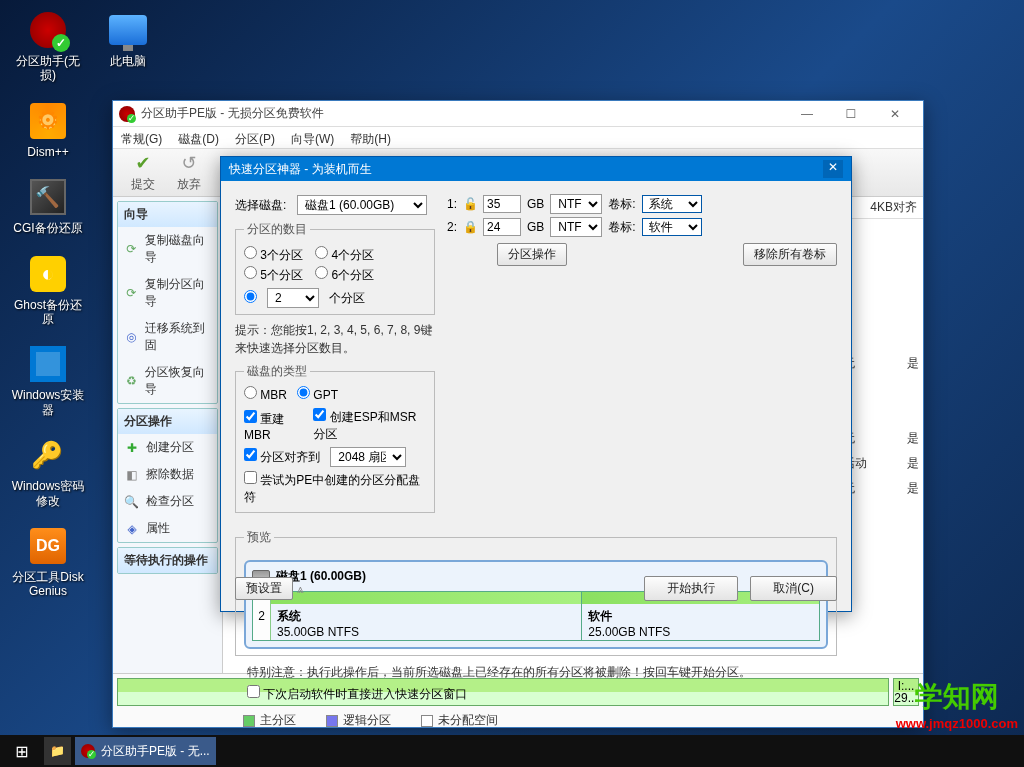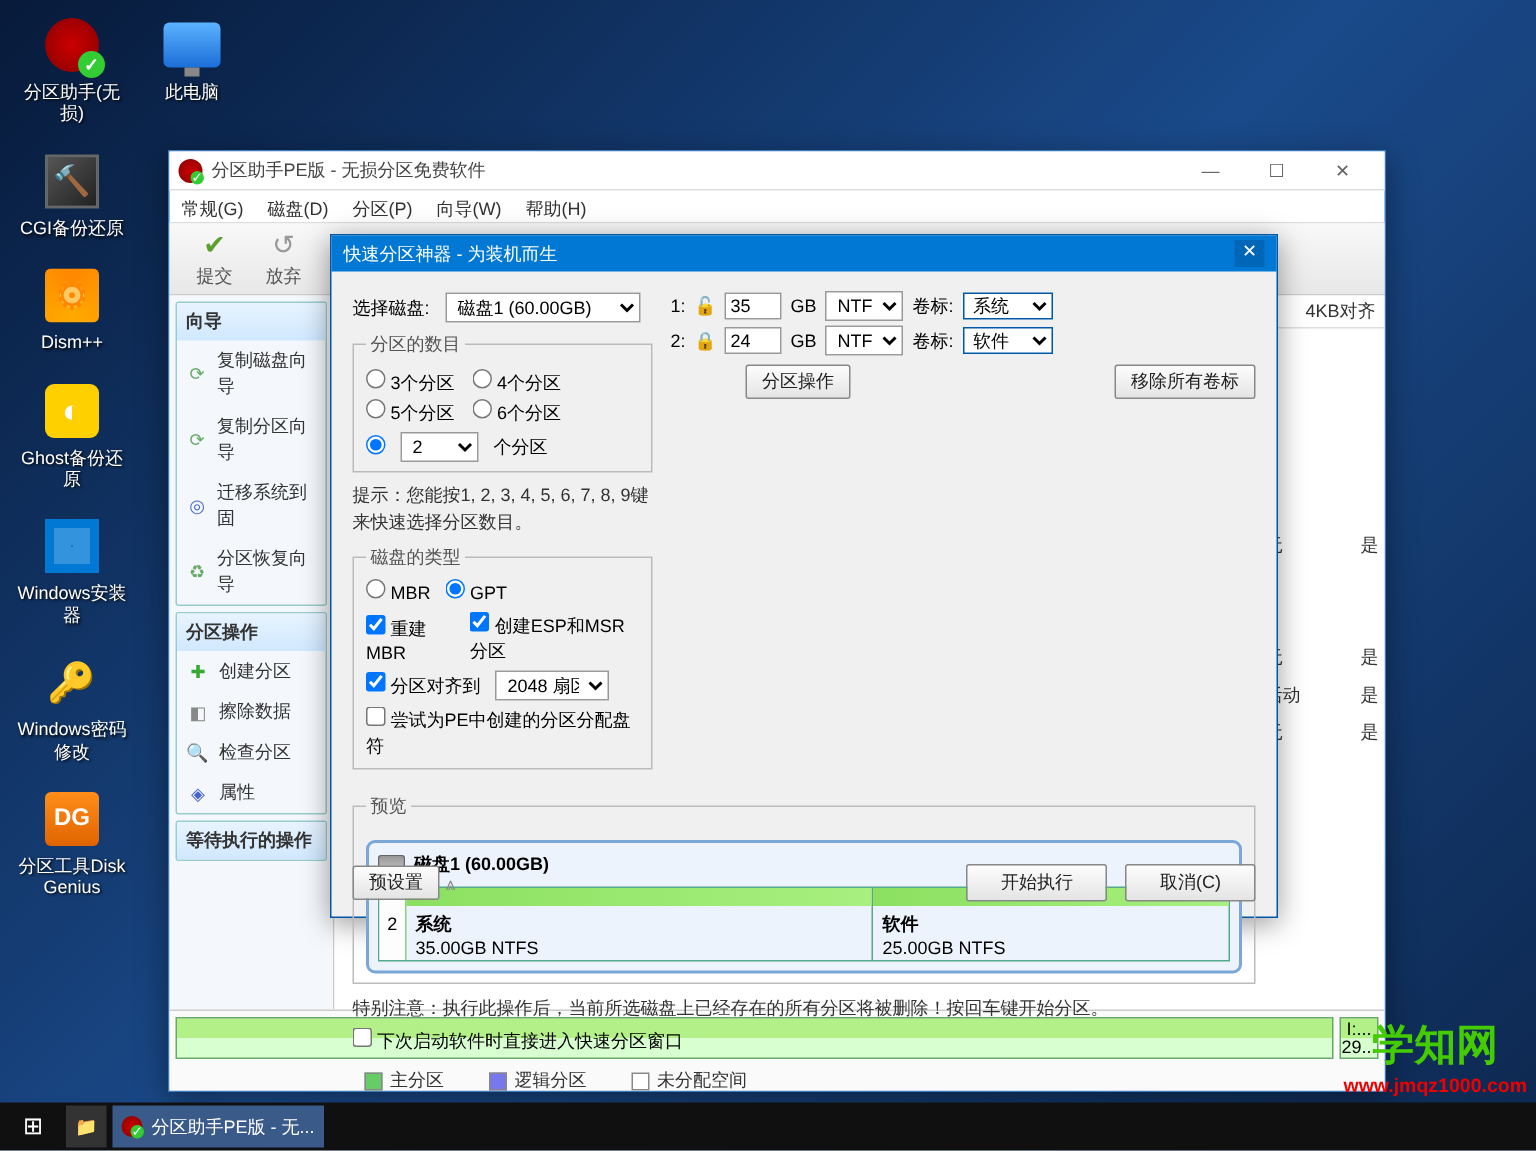--- a/index.html
+++ b/index.html
@@ -119,29 +119,29 @@
         </div>
       <div class="di">
           <div class="di-icon">
             <div class="pc-icon"></div>
           </div>
           <div class="di-label">此电脑</div>
         </div>
     </div>
     <div class="di">
         <div class="di-icon">
+          <div class="gear-icon"></div>
+        </div>
+        <div class="di-label">Dism++</div>
+      </div>
+    <div class="di">
+        <div class="di-icon">
           <div class="hammer"></div>
         </div>
         <div class="di-label">CGI备份还原</div>
-      </div>
-    <div class="di">
-        <div class="di-icon">
-          <div class="gear-icon"></div>
-        </div>
-        <div class="di-label">Dism++</div>
       </div>
     <div class="di">
         <div class="di-icon">
           <div class="ghost-icon">◐</div>
         </div>
         <div class="di-label">Ghost备份还原</div>
       </div>
     <div class="di">
         <div class="di-icon">
           <div class="win-icon"></div>
@@ -379,21 +379,21 @@
           <div class="pv-strip"></div>
           <div class="pv-info">
               <div class="pv-name">软件</div>
               <div>25.00GB NTFS</div>
             </div>
         </div>
       </div>
     </div>
   </fieldset>
 
-  <div style="margin:0 14px">
+  <div style="margin:0 26px">
     <div class="warn">特别注意：执行此操作后，当前所选磁盘上已经存在的所有分区将被删除！按回车键开始分区。</div>
     <label><input type="checkbox" style=""> <span>下次启动软件时直接进入快速分区窗口</span></label>
   </div>
 
   <div class="dlg-bottom">
     <div style="display:flex;align-items:center;gap:4px">
       <button class="btn">预设置</button>
       <span style="color:#888">⩓</span>
     </div>
     <div class="dlg-btn-row">

